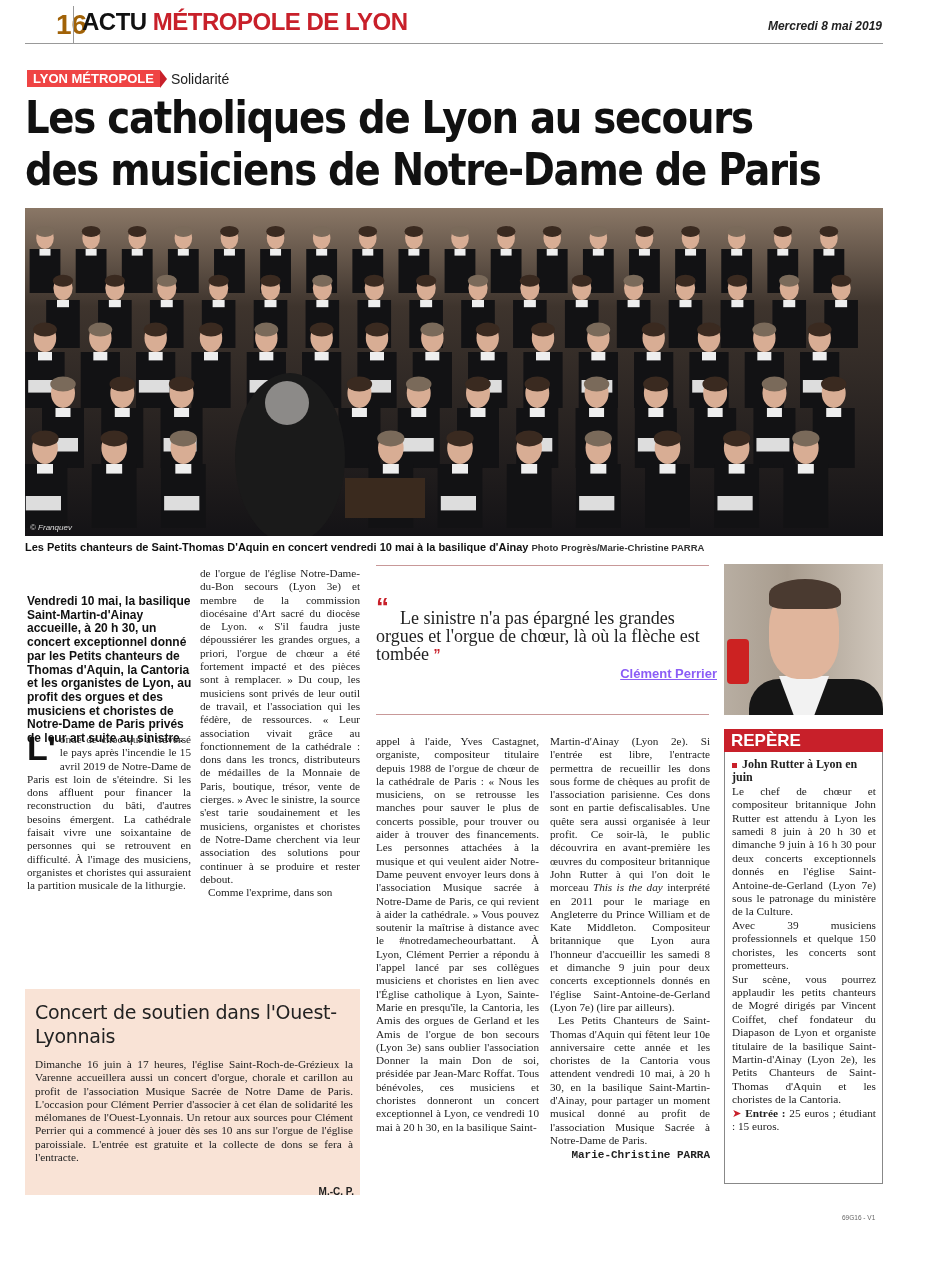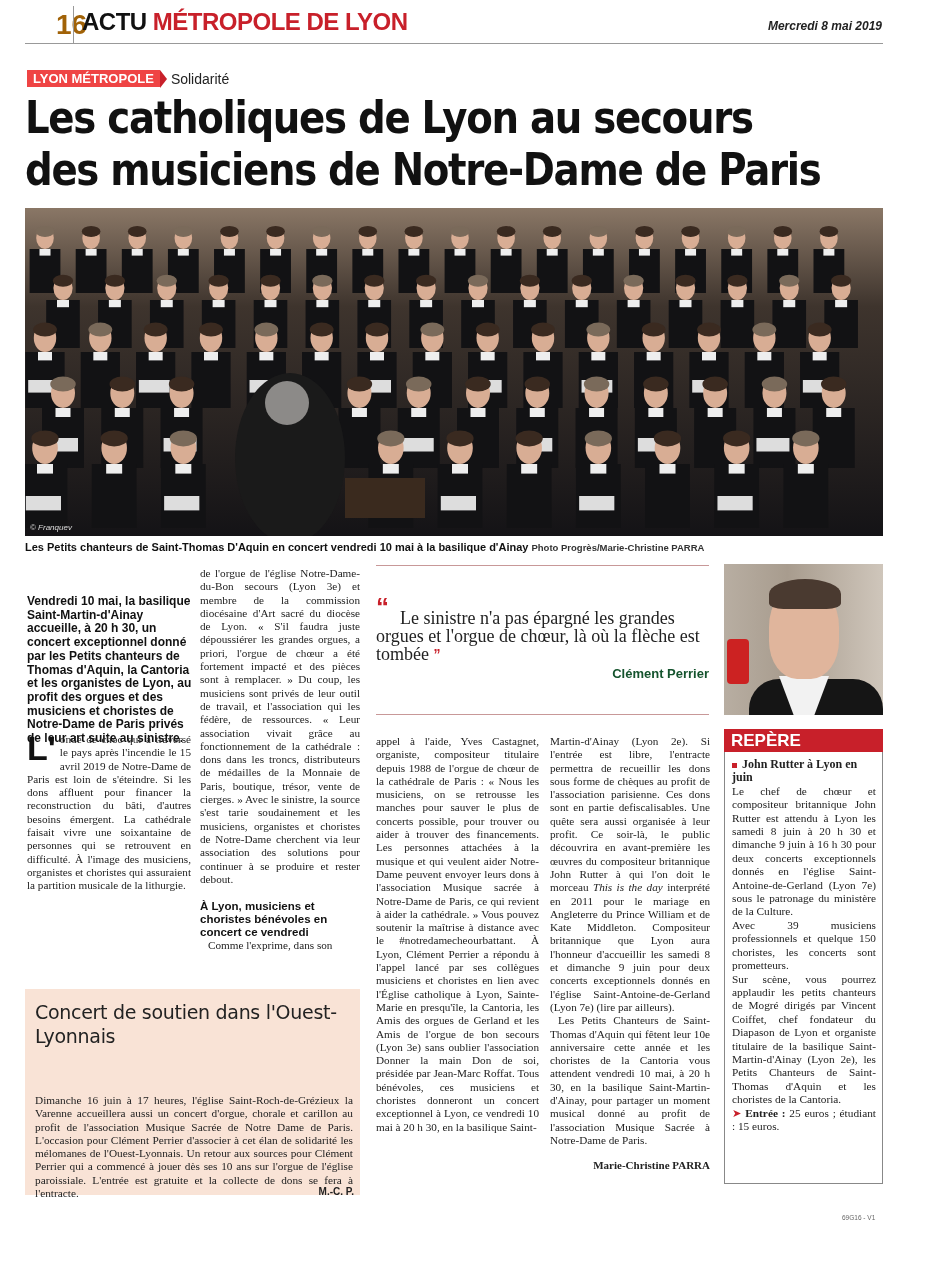--- a/index.html
+++ b/index.html
@@ -33,43 +33,43 @@
   #col1 { left:27px; top:733px; width:164px; }
   #col1 .dropcap { float:left; font-family:"Liberation Sans", sans-serif; font-weight:bold; font-size:34px; line-height:28px; margin:1px 4px 0 0; color:#111; }
   #col2 { left:200px; top:567px; width:160px; }
   .subhead { font-family:"Liberation Sans", sans-serif; font-weight:bold; font-size:11.5px; line-height:13px; margin-top:14px !important; text-indent:0 !important; color:#111; text-align:left; }
   
   #quote-top { left:376px; top:565px; width:333px; height:1px; background:#c89898; }
   #quote-bot { left:376px; top:714px; width:333px; height:1px; background:#c89898; }
   #quote-mark-open { left:376px; top:597px; font-family:"Liberation Sans", sans-serif; font-size:26px; font-weight:bold; color:#c8202a; line-height:20px; }
   #quote { left:376px; top:609px; width:340px; font-size:18px; line-height:18px; color:#222; text-indent:24px; }
   #quote-mark-close { font-family:"Liberation Sans", sans-serif; font-weight:bold; color:#c8202a; font-size:14px; vertical-align:top; }
-  #quote-author { right:220px; top:666px; font-family:"Liberation Sans", sans-serif; font-weight:bold; font-size:13px; color:#14532d; }
+  #quote-author { right:212px; top:666px; font-family:"Liberation Sans", sans-serif; font-weight:bold; font-size:13px; color:#8b5cf6;text-decoration:underline; }
   #col3 { left:376px; top:735px; width:163px; }
   #col4 { left:550px; top:735px; width:160px; }
-  #col4 .sig { text-align:right; font-family:Liberation Serif, serif; font-weight:bold; font-size:11px; text-indent:0; margin-top:12px; }
+  #col4 .sig { text-align:right; font-family:Liberation Mono, monospace; font-weight:bold; font-size:11px; text-indent:0; margin-top:2px; }
   
   #portrait { left:724px; top:564px; width:159px; height:151px; background:linear-gradient(90deg,#b8aea2 0%,#a89c8e 40%,#cfc6bb 100%); overflow:hidden; }
   #portrait .head { position:absolute; left:45px; top:20px; width:70px; height:95px; border-radius:45% 45% 40% 40%; background:#e0b59c; }
   #portrait .hair { position:absolute; left:45px; top:15px; width:72px; height:30px; border-radius:50% 50% 20% 20%; background:#4a3a30; }
   #portrait .jacket { position:absolute; left:25px; top:115px; width:134px; height:50px; background:#151515; border-radius:30px 30px 0 0; }
   #portrait .collar { position:absolute; left:55px; top:112px; width:50px; height:40px; background:#f2f2f2; clip-path:polygon(0 0,100% 0,70% 100%,30% 100%); }
   #portrait .red { position:absolute; left:3px; top:75px; width:22px; height:45px; background:#c22; border-radius:4px; }
   
   #repere { left:724px; top:729px; width:159px; height:455px; border:1px solid #888; box-sizing:border-box; }
   #repere-title { left:724px; top:729px; width:159px; height:23px; background:#c8202a; color:#fff; font-family:"Liberation Sans", sans-serif; font-weight:bold; font-size:17px; line-height:23px; padding-left:7px; box-sizing:border-box; }
   #repere-body { left:732px; top:758px; width:144px; font-size:11.3px; line-height:13.4px; text-align:justify; color:#222; }
   #repere-body p { margin:0; }
   #repere-body .rtitle { font-weight:bold; font-size:12px; text-align:left; }
   #repere-body .sq { display:inline-block; width:5px; height:5px; background:#c8202a; margin-right:5px; vertical-align:middle; }
   #repere-body .arrow { color:#c8202a; }
   
   #box { left:25px; top:989px; width:335px; height:206px; background:#f9e3d6; }
   #box-title { left:35px; top:1000px; width:320px; font-family:"DejaVu Sans", sans-serif; font-size:19px; line-height:24px; color:#222; letter-spacing:-0.3px; }
-  #box-body { left:35px; top:1058px; width:318px; font-size:11.3px; line-height:13.3px; text-align:justify; color:#222;margin-top:36px; }
+  #box-body { left:35px; top:1058px; width:318px; font-size:11.3px; line-height:13.3px; text-align:justify; color:#222; }
   #box-sig { right:575px; top:1186px; font-family:"Liberation Sans", sans-serif; font-weight:bold; font-size:10px; color:#222; }
   #footer-code { left:842px; top:1214px; font-family:"Liberation Sans", sans-serif; font-size:6.5px; color:#666; }
 </style>
 </head>
 <body>
 
 <div class="abs" id="page-num">16</div>
 <div class="abs" id="hdr-sep"></div>
 <div class="abs" id="rubric">
   <span class="a">ACTU</span>
@@ -413,21 +413,20 @@
   <span class="credit">Photo Progrès/Marie-Christine PARRA</span>
 </div>
 
 <div class="abs" id="lead">Vendredi 10 mai, la basilique Saint-Martin-d'Ainay accueille, à 20 h 30, un concert exceptionnel donné par les Petits chanteurs de Thomas d'Aquin, la Cantoria et les organistes de Lyon, au profit des orgues et des musiciens et choristes de Notre-Dame de Paris privés de leur art suite au sinistre.</div>
 <div class="col" id="col1">
   <p class="noindent"><span class="dropcap">L'</span><span>onde de choc qui a traversé le pays après l'incendie le 15 avril 2019 de Notre-Dame de Paris est loin de s'éteindre. Si les dons affluent pour financer la reconstruction du bâti, d'autres besoins émergent. La cathédrale faisait vivre une soixantaine de personnes qui se retrouvent en difficulté. À l'image des musiciens, organistes et choristes qui assuraient la partition musicale de la lithurgie.</span></p>
 </div>
 
 <div class="col" id="col2">
   <p class="noindent" id="p2b">de l'orgue de l'église Notre-Dame-du-Bon secours (Lyon 3e) et membre de la commission diocésaine d'Art sacré du diocèse de Lyon. « S'il faudra juste dépoussiérer les grandes orgues, a priori, l'orgue de chœur a été fortement impacté et des pièces sont à remplacer. » Du coup, les musiciens sont privés de leur outil de travail, et l'association qui les fédère, de ressources. « Leur association vivait grâce au fonctionnement de la cathédrale : dons dans les troncs, distributeurs de médailles de la Monnaie de Paris, boutique, trésor, vente de cierges. » Avec le sinistre, la source s'est tarie soudainement et les musiciens, organistes et choristes de Notre-Dame cherchent via leur association des solutions pour continuer à se produire et rester debout.</p>
-  <p class="subhead">À Lyon, musiciens et choristes bénévoles en concert ce vendredi</p>
   <p id="p3a">Comme l'exprime, dans son</p>
 </div>
 
 <div class="abs" id="quote-top"></div>
 <div class="abs" id="quote-mark-open">“</div>
 <div class="abs" id="quote">
   <span>Le sinistre n'a pas épargné les grandes orgues et l'orgue de chœur, là où la flèche est tombée</span>
   <span id="quote-mark-close">”</span>
 </div>
 <div class="abs" id="quote-author">Clément Perrier</div>

